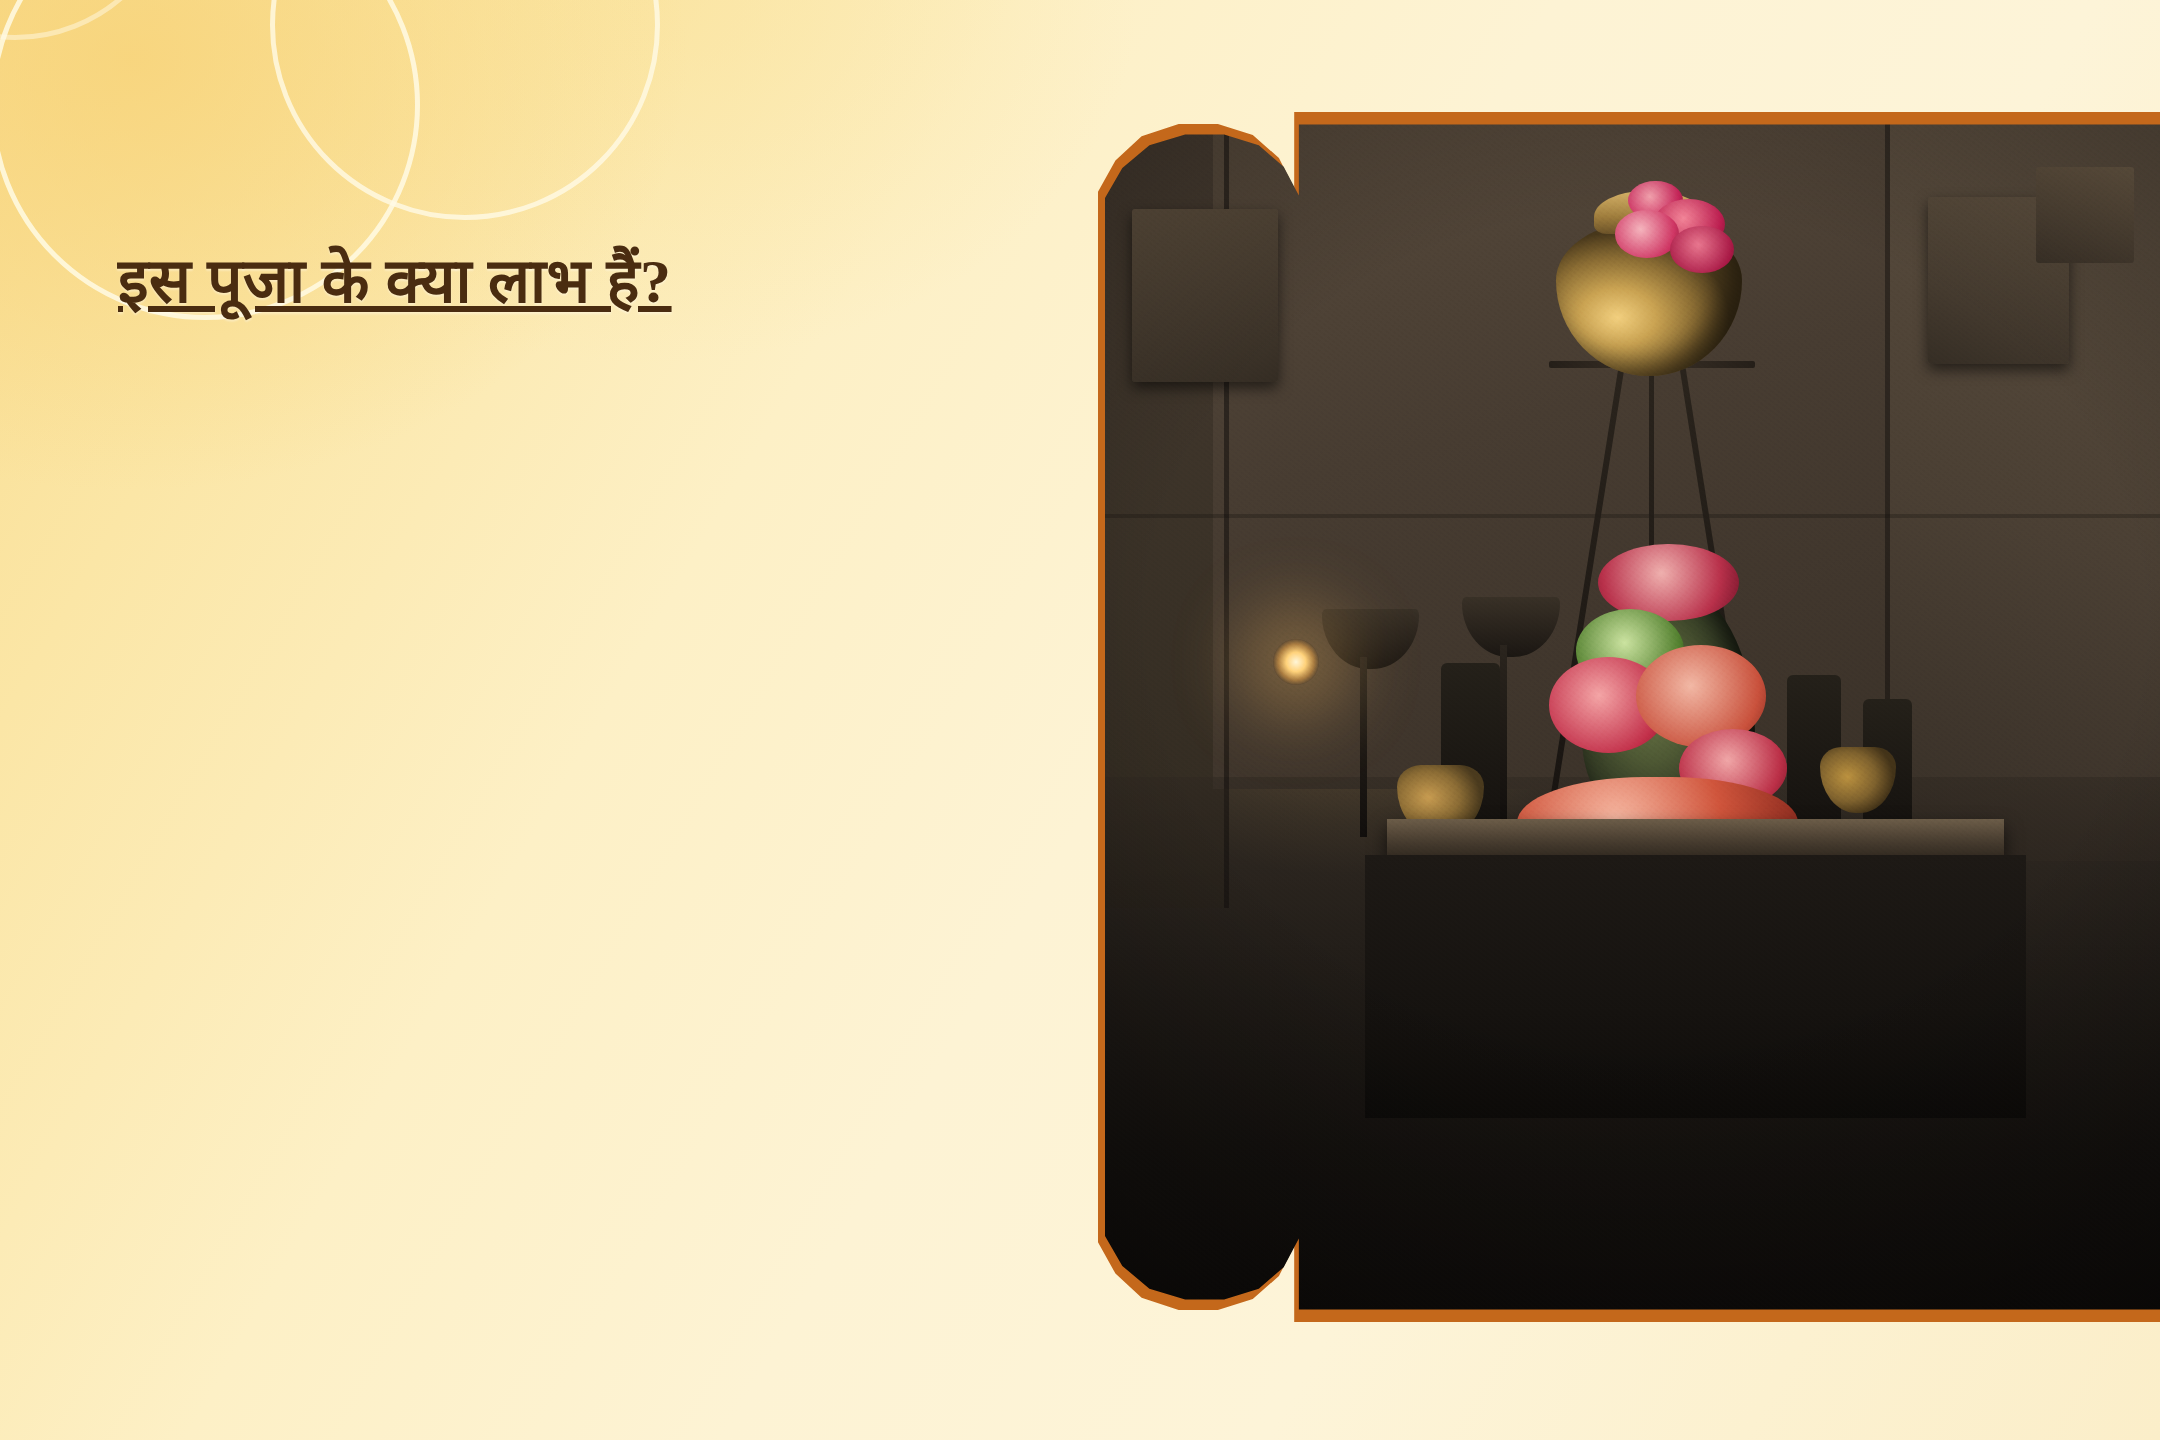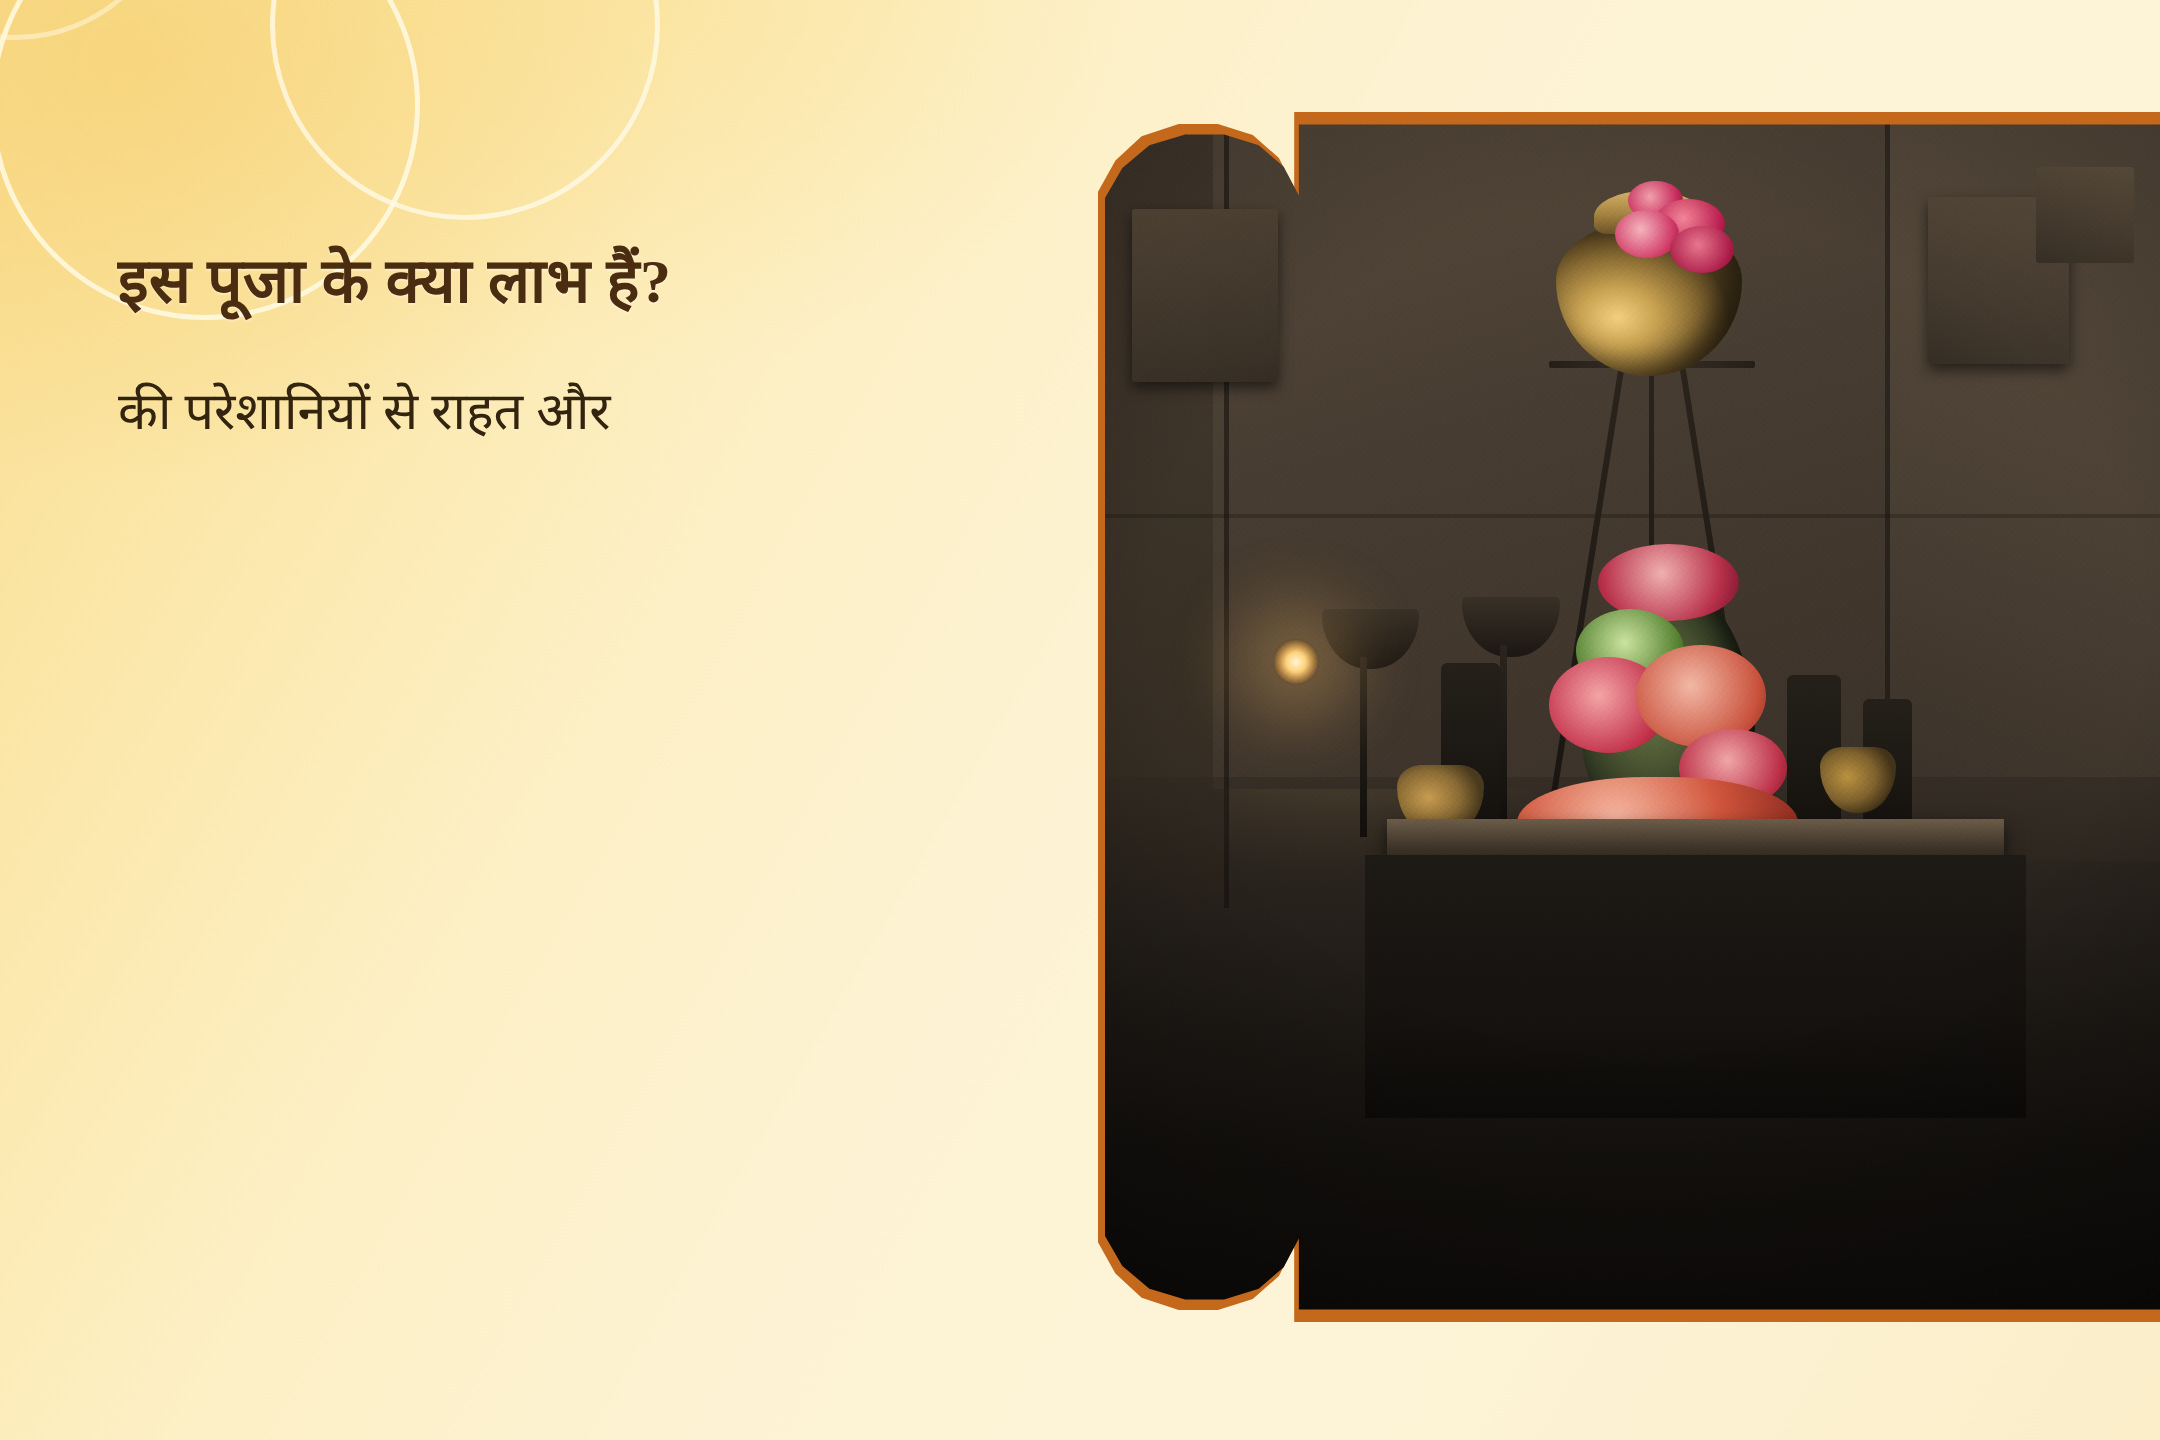--- a/index.html
+++ b/index.html
@@ -66,20 +66,21 @@
   }
   .headline {
     margin: 0 0 58px 0;
     font-family: "Liberation Serif", "DejaVu Serif", serif;
     font-size: 62px;
     font-weight: bold;
     line-height: 1.08;
     color: #4a2c10;
     letter-spacing: 0.5px;
     text-shadow: 0 2px 2px rgba(255,255,255,0.35);
+    text-decoration: underline;
   }
   .body-text {
     margin: 0;
     font-family: "Liberation Serif", "DejaVu Serif", serif;
     font-size: 52px;
     font-weight: normal;
     line-height: 1.5;
     color: #33240f;
   }
   .body-text .ln { display: block; white-space: nowrap; }
@@ -332,21 +333,20 @@
     <div class="ring r1"></div>
     <div class="ring r2"></div>
 
     <div class="ring r4"></div>
 
   </div>
 
   <div class="text-col">
     <h1 class="headline">इस पूजा के क्या लाभ हैं?</h1>
     <p class="body-text">
-      <span class="ln">की परेशानियों से राहत और</span>
     </p>
   </div>
 
   <div class="photo-card">
     <div class="photo-frame"></div>
     <div class="photo-inner">
       <div class="photo"></div>
 
       <div class="wall-panel wp3"></div>
       <div class="wall-panel wp1"></div>

